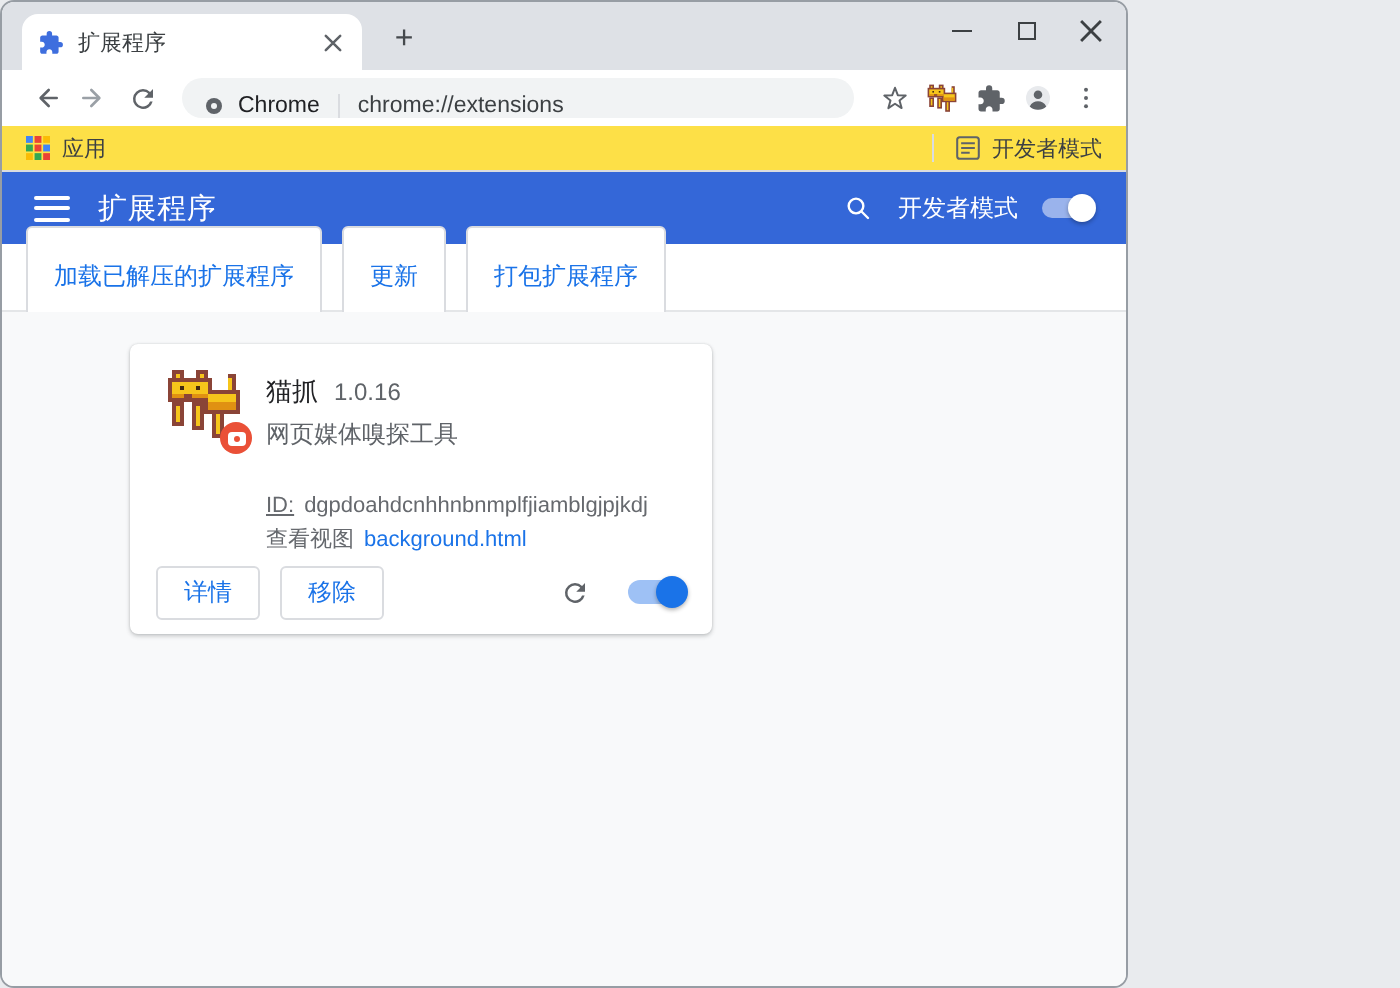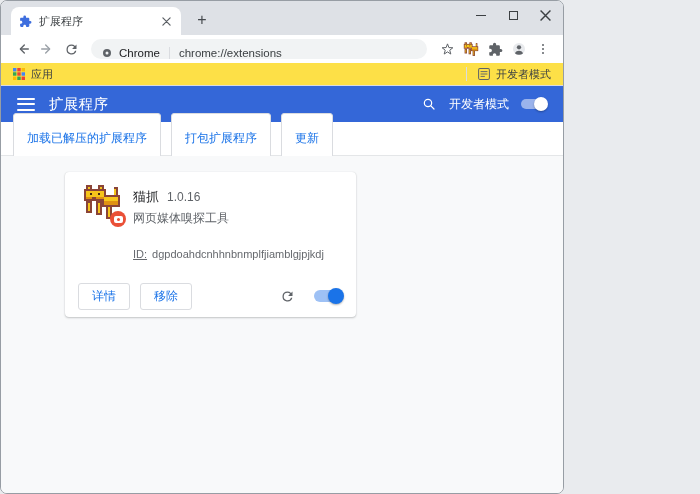--- a/index.html
+++ b/index.html
@@ -238,22 +238,22 @@
       </span>
       <span class="devmode-label">开发者模式</span>
       <div class="toggle-hd">
           <div class="knob"></div>
         </div>
     </div>
   </div>
 
   <div class="actionstrip">
     <button class="chip-btn">加载已解压的扩展程序</button>
+    <button class="chip-btn">更新</button>
     <button class="chip-btn">打包扩展程序</button>
-    <button class="chip-btn">更新</button>
   </div>
 
   <div class="content">
     <div class="card">
       <div class="card-top">
         <div class="ext-icon">
           <svg width="40" height="36" viewBox="0 0 20 18">
             <g fill="#8a4437">
                 <rect x="2" y="0" width="3" height="3"></rect>
                 <rect x="8" y="0" width="3" height="3"></rect>
@@ -290,20 +290,23 @@
         </div>
         <div class="ext-texts">
           <div>
             <span class="ext-name">猫抓</span><span class="ext-version">1.0.16</span>
           </div>
           <div class="ext-desc">网页媒体嗅探工具</div>
           <div class="ext-meta">
             <div class="meta-row">
               <span class="id-label">ID:</span><span>dgpdoahdcnhhnbnmplfjiamblgjpjkdj</span>
             </div>
+            <div class="meta-row">
+              <span class="views-label">查看视图</span><a class="views-link">background.html</a>
+            </div>
           </div>
         </div>
       </div>
       <div class="card-footer">
         <button class="card-btn">详情</button>
         <button class="card-btn">移除</button>
         <div class="foot-spacer"></div>
         <div class="reload-ext">
           <svg width="15" height="15" viewBox="0 0 24 24">
               <path fill="#5f6368" d="M17.65 6.35A7.96 7.96 0 0 0 12 4a8 8 0 1 0 7.73 10h-2.08A6 6 0 1 1 12 6c1.66 0 3.14.68 4.22 1.78L13 11h7V4l-2.35 2.35z"></path>

